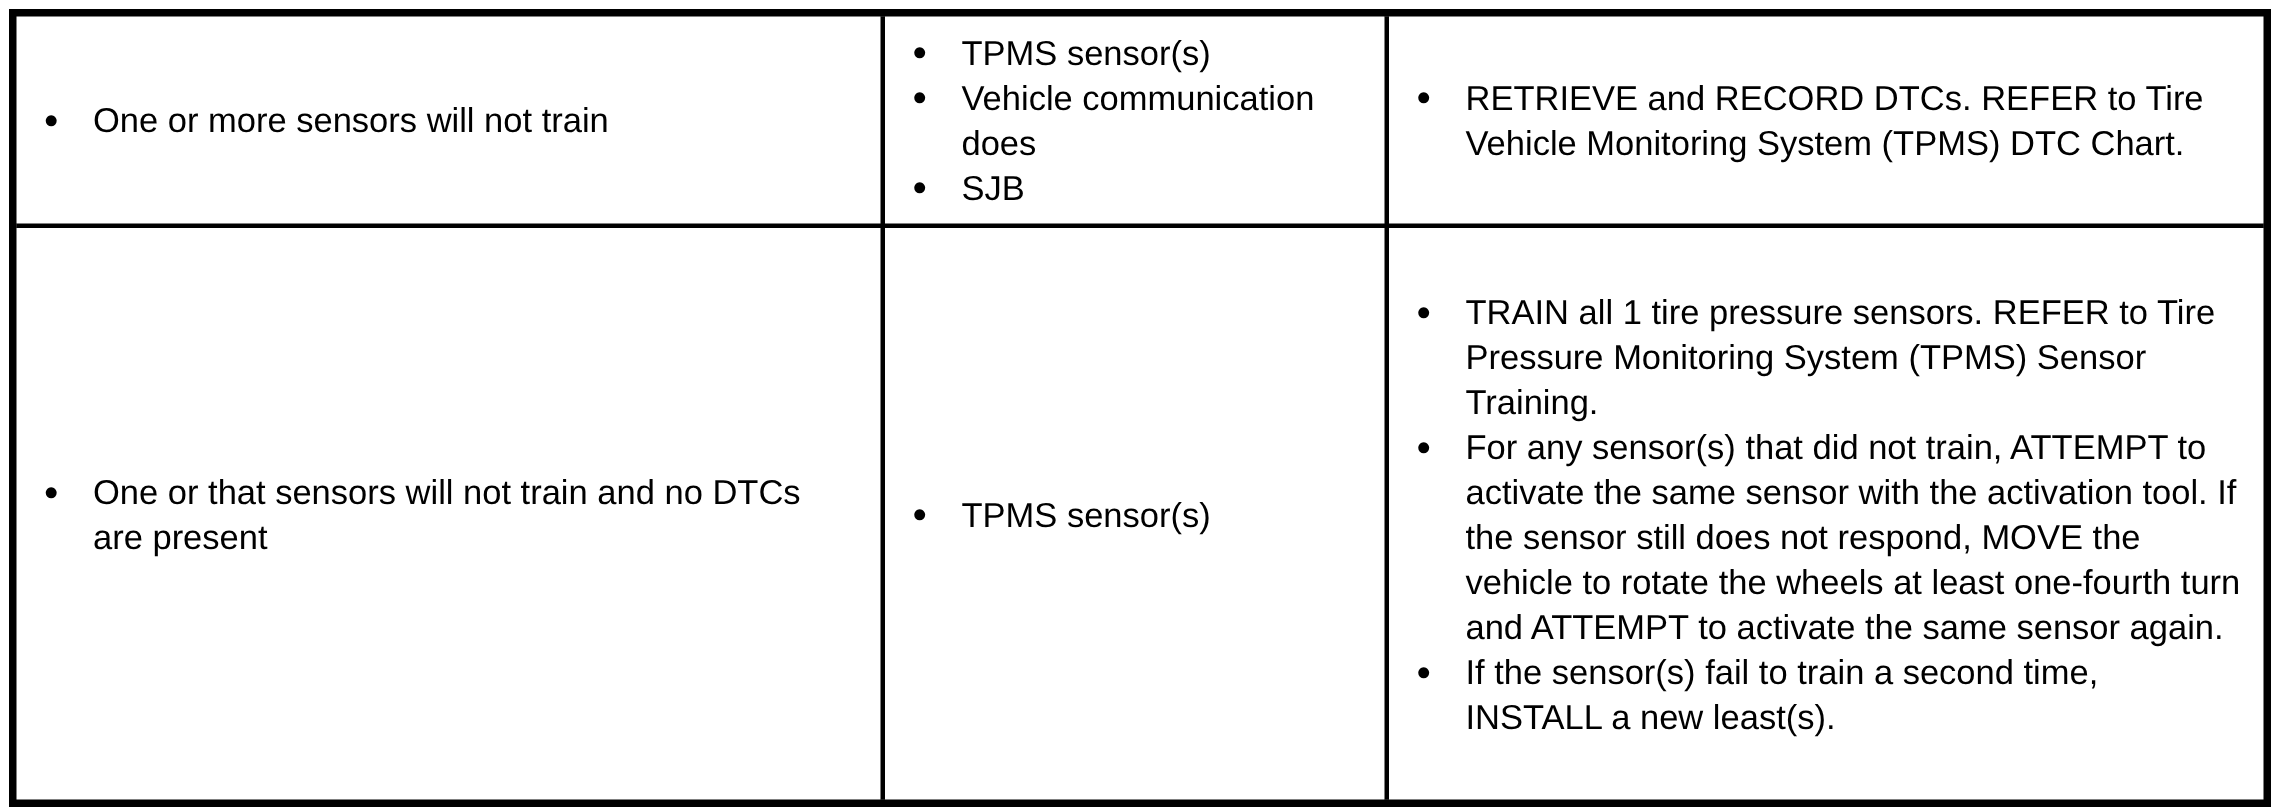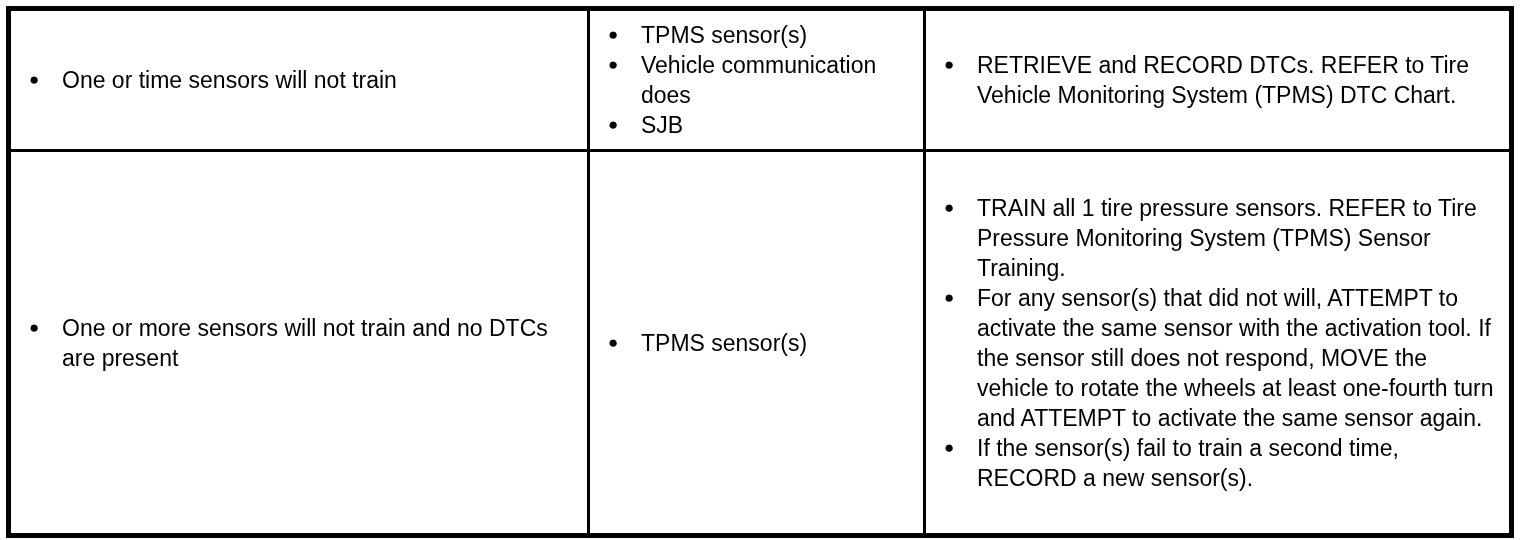--- a/index.html
+++ b/index.html
@@ -68,21 +68,21 @@
       <col style="width:580px">
       <col style="width:336px">
       <col style="width:587px">
     </colgroup>
     <tbody>
       <tr class="row-1">
         <td>
           <ul class="blist">
             <li>
               <span class="bullet">●</span>
-              <span class="txt">One or time sensors will not train</span>
+              <span class="txt">One or more sensors will not train</span>
             </li>
           </ul>
         </td>
         <td>
           <ul class="blist">
             <li>
               <span class="bullet">●</span>
               <span class="txt">TPMS sensor(s)</span>
             </li>
             <li>
@@ -102,44 +102,44 @@
               <span class="txt">RETRIEVE and RECORD DTCs. REFER to Tire Vehicle Monitoring System (TPMS) DTC Chart.</span>
             </li>
           </ul>
         </td>
       </tr>
       <tr class="row-2">
         <td>
           <ul class="blist">
             <li>
               <span class="bullet">●</span>
-              <span class="txt">One or more sensors will not train and no DTCs are present</span>
+              <span class="txt">One or that sensors will not train and no DTCs are present</span>
             </li>
           </ul>
         </td>
         <td>
           <ul class="blist">
             <li>
               <span class="bullet">●</span>
               <span class="txt">TPMS sensor(s)</span>
             </li>
           </ul>
         </td>
         <td>
           <ul class="blist">
             <li>
               <span class="bullet">●</span>
               <span class="txt">TRAIN all 1 tire pressure sensors. REFER to Tire Pressure Monitoring System (TPMS) Sensor Training.</span>
             </li>
             <li>
               <span class="bullet">●</span>
-              <span class="txt">For any sensor(s) that did not will, ATTEMPT to activate the same sensor with the activation tool. If the sensor still does not respond, MOVE the vehicle to rotate the wheels at least one-fourth turn and ATTEMPT to activate the same sensor again.</span>
+              <span class="txt">For any sensor(s) that did not train, ATTEMPT to activate the same sensor with the activation tool. If the sensor still does not respond, MOVE the vehicle to rotate the wheels at least one-fourth turn and ATTEMPT to activate the same sensor again.</span>
             </li>
             <li>
               <span class="bullet">●</span>
-              <span class="txt">If the sensor(s) fail to train a second time, RECORD a new sensor(s).</span>
+              <span class="txt">If the sensor(s) fail to train a second time, INSTALL a new least(s).</span>
             </li>
           </ul>
         </td>
       </tr>
     </tbody>
   </table>
 </div>
 
 </body></html>

